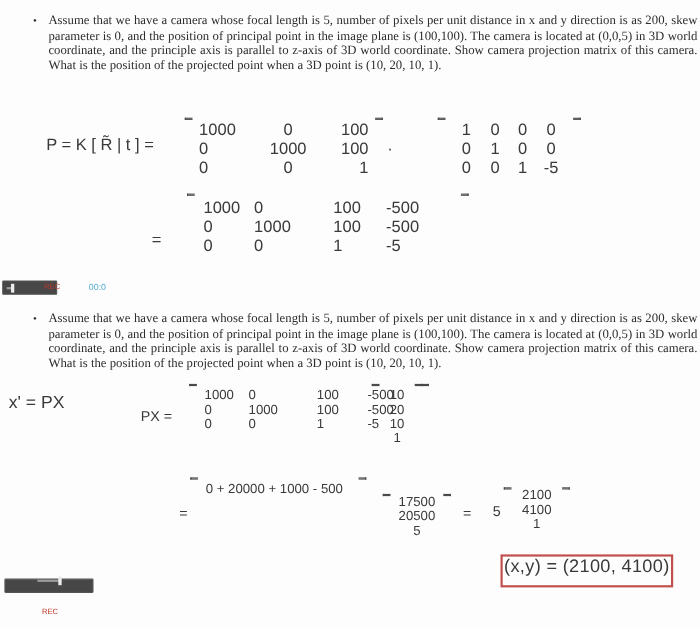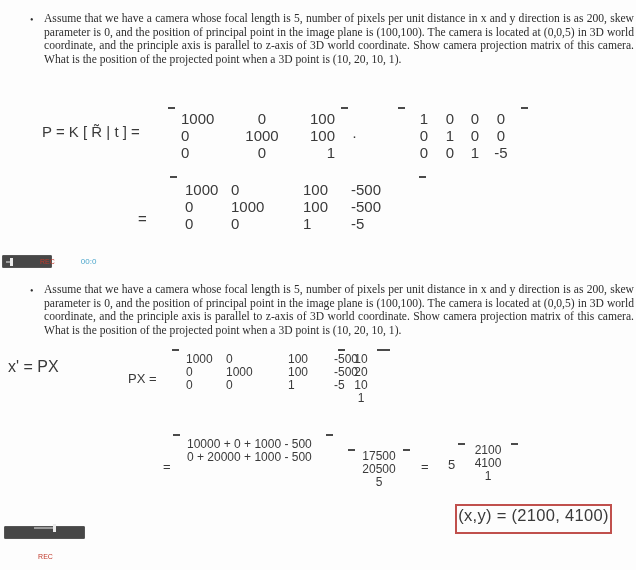--- a/index.html
+++ b/index.html
@@ -172,21 +172,20 @@
     <span class="c ac">1</span>
   </div>
   <div class="brk r"></div>
 </div>
 
 <div class="abs eq-label" style="left:163px;top:459px;font-size:13px;">=</div>
 
 <div class="abs matrix f12" style="left:173px;top:434px;height:65px;">
   <div class="brk l"></div>
   <div class="cells" style="grid-template-columns:132px;padding:4px 5px;">
-    <span class="c al">10000 + 0 + 1000 - 500</span>
     <span class="c al">0 + 20000 + 1000 - 500</span>
   </div>
   <div class="brk r"></div>
 </div>
 
 <div class="abs matrix f12" style="left:348px;top:449px;height:38px;">
   <div class="brk l"></div>
   <div class="cells" style="grid-template-columns:38px;padding:1px 3px;">
     <span class="c ac">17500</span>
     <span class="c ac">20500</span>

